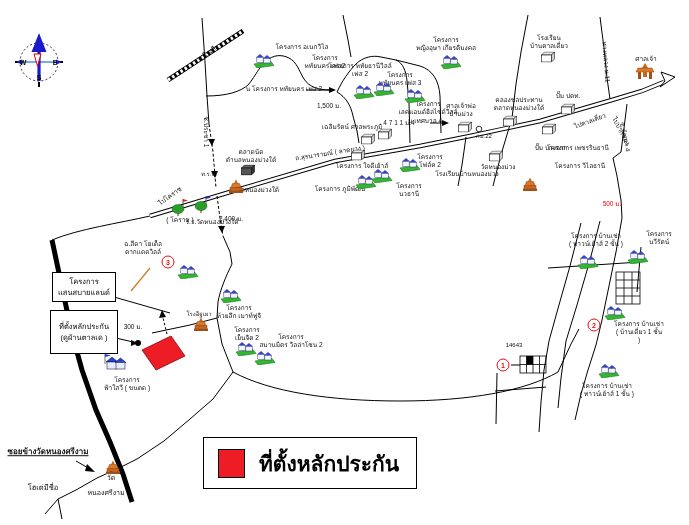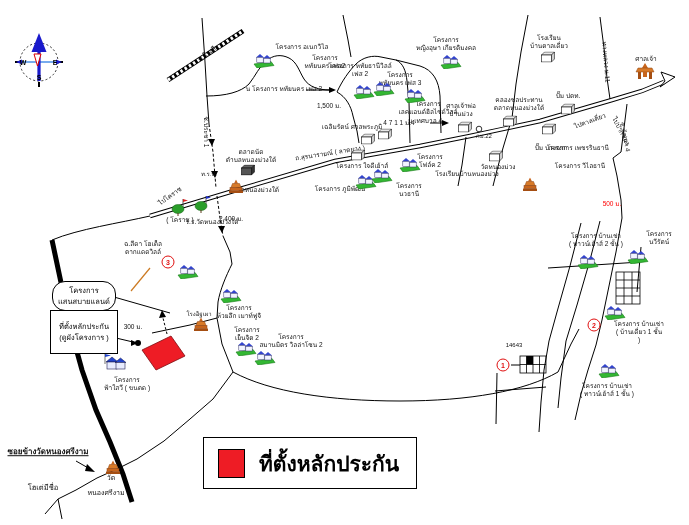--- a/index.html
+++ b/index.html
@@ -20,21 +20,21 @@
   .circled{
     position:absolute;width:11px;height:11px;border:1px solid #e01010;border-radius:50%;
     color:#e01010;font-size:7px;line-height:11px;text-align:center;background:#fff;
     transform:translate(-50%,-50%);font-weight:bold;
   }
   .white-box-panel{
     position:absolute;background:#fff;border:1.6px solid #000;z-index:5;
     display:flex;flex-direction:column;align-items:center;justify-content:center;
     font-size:7.5px;line-height:1.5;text-align:center;color:#000;
   }
-  #project-box{left:52px;top:281px;width:62px;height:28px;border-radius:13px;}
+  #project-box{left:52px;top:272px;width:62px;height:28px;}
   #site-box{left:50px;top:310px;width:66px;height:42px;}
   #compass{position:absolute;left:10px;top:28px;z-index:3;}
   #legend{
     position:absolute;left:203px;top:437px;width:212px;height:50px;z-index:6;
     border:1.8px solid #000;background:#fff;display:flex;align-items:center;
   }
   #legend-swatch{
     width:25px;height:27px;border:1.4px solid #000;margin-left:14px;flex:0 0 auto;
   }
   #legend-label{
@@ -148,21 +148,21 @@
       <text x="29" y="52">S</text>
     </g>
   </svg>
 
   <div class="white-box-panel" id="project-box">
     <span>โครงการ</span>
     <span>แสนสบายแลนด์</span>
   </div>
   <div class="white-box-panel" id="site-box">
     <span>ที่ตั้งหลักประกัน</span>
-    <span>(ดูผังโครงการ )</span>
+    <span>(ดูผัานตาลเด )</span>
   </div>
 
   <div id="overlay">
       <div class="map-label" style="left: 207px; top: 54px; transform: translate(-50%, -50%) rotate(-38deg);">ซ.โรงสี</div>
       <div class="map-label" style="left: 302px; top: 47px; transform: translate(-50%, -50%);">โครงการ อเนกวิไล</div>
       <div class="map-label" style="left: 325px; top: 62px; transform: translate(-50%, -50%);">โครงการ
 หทัยนคร เฟส2</div>
       <div class="map-label" style="left: 284px; top: 89px; transform: translate(-50%, -50%);">น โครงการ หทัยนคร เฟส 2</div>
       <div class="map-label" style="left: 446px; top: 44px; transform: translate(-50%, -50%);">โครงการ
 หญิงอุษา เกียรติมงคล</div>

